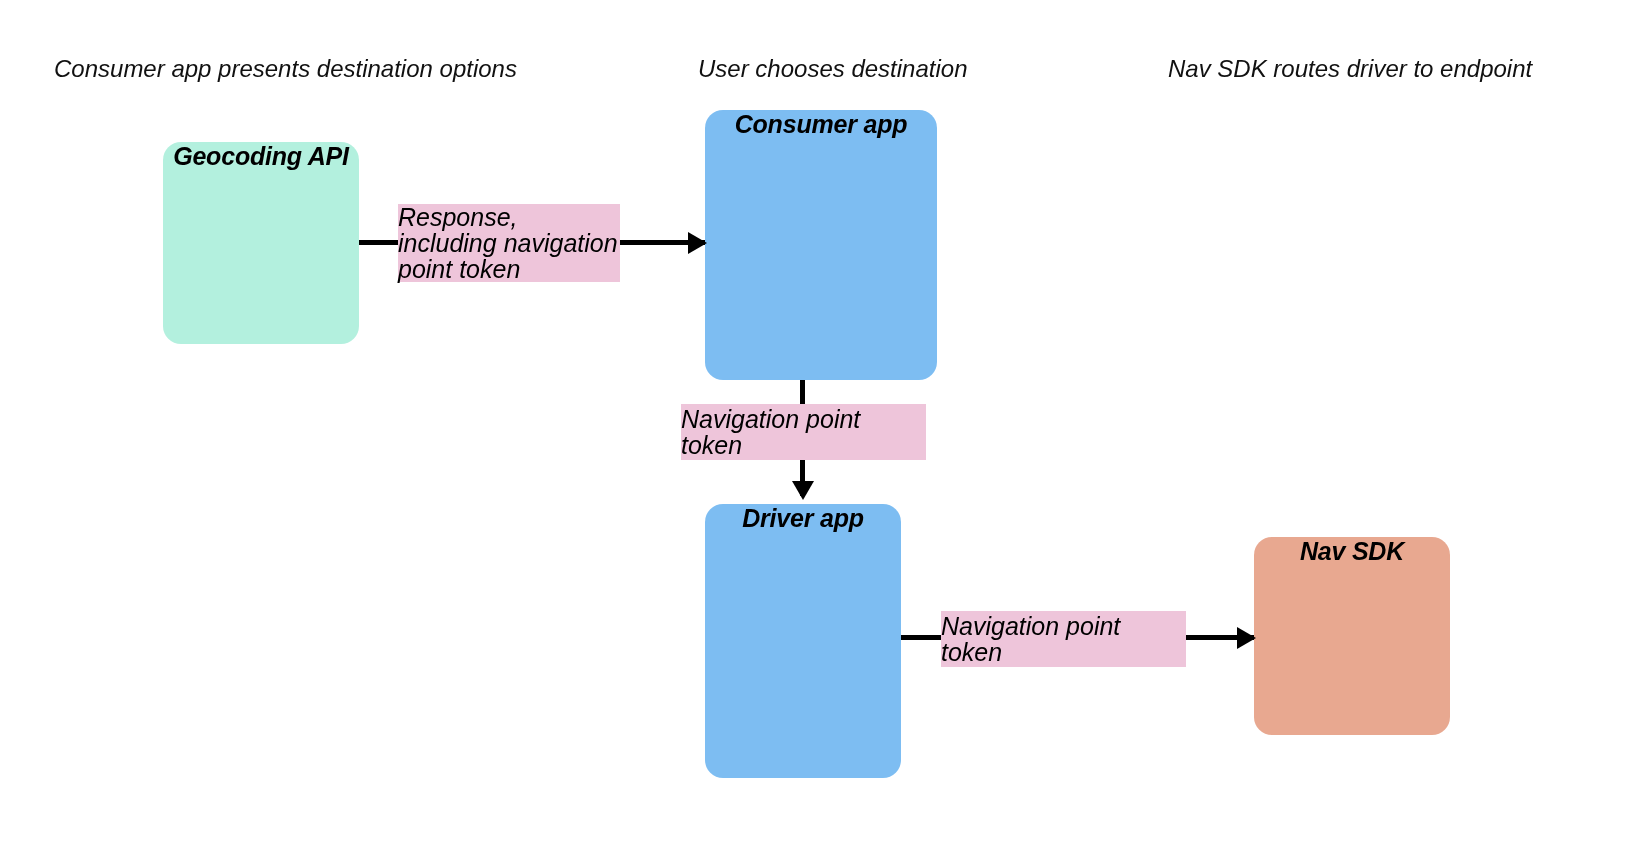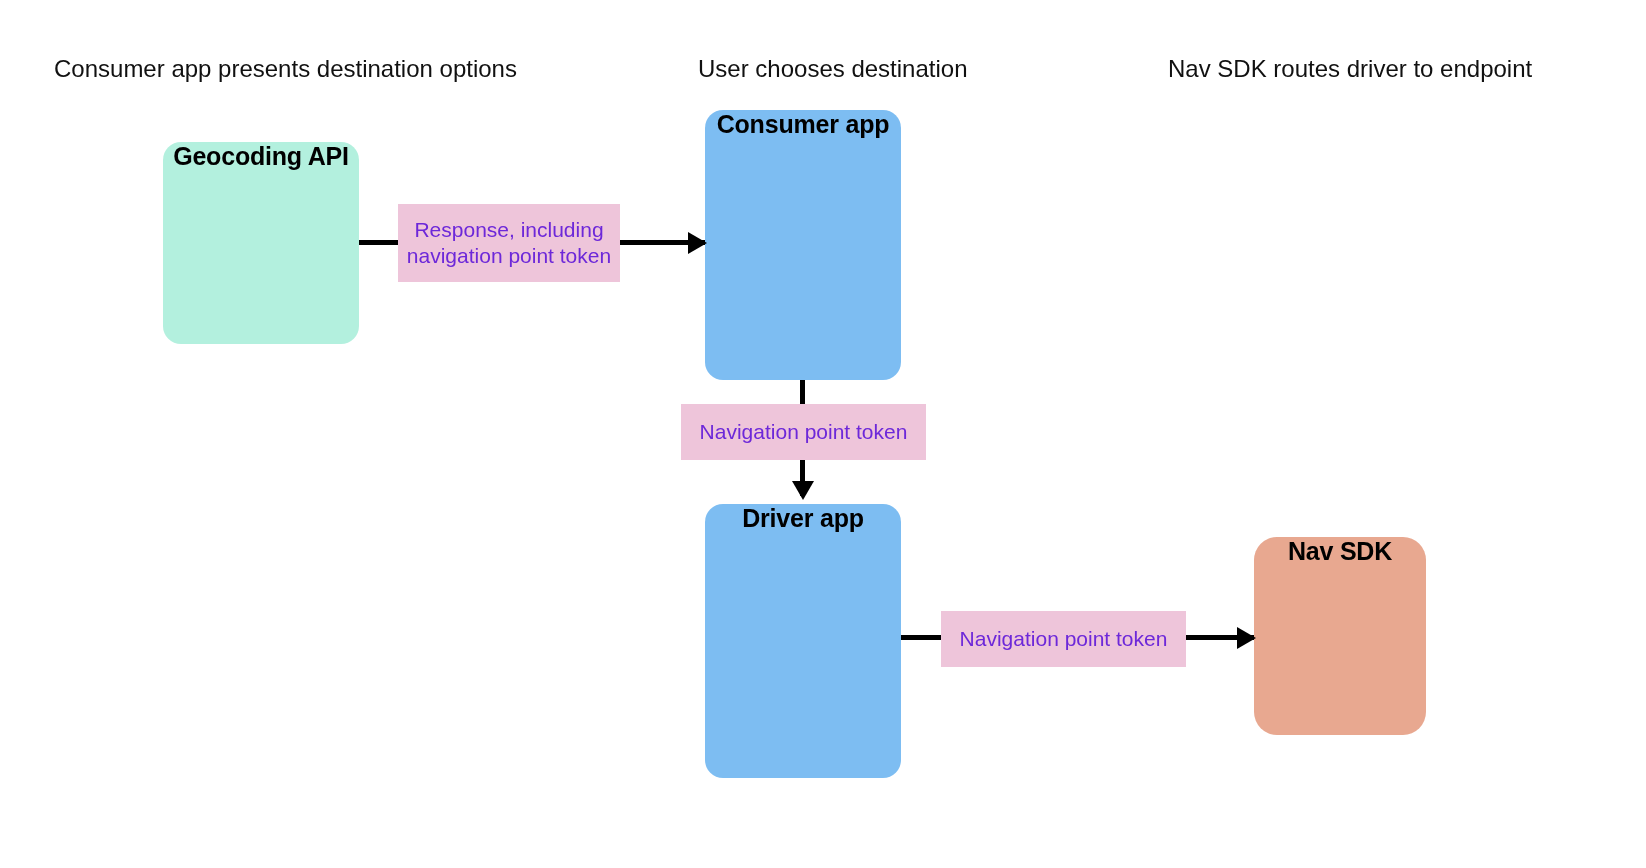--- a/index.html
+++ b/index.html
@@ -11,20 +11,21 @@
     font-family: "Liberation Sans", sans-serif;
     color: #000000;
     -webkit-font-smoothing: antialiased;
   }
   #canvas {
     position: relative;
     width: 1646px;
     height: 868px;
     background: #ffffff;
     overflow: hidden;
+    font-style: italic;
   }
 
   
   .col-header {
     position: absolute;
     font-size: 24px;
     line-height: 28px;
     font-weight: 400;
     color: #111111;
     white-space: nowrap;
@@ -51,24 +52,24 @@
   .edge-label {
     position: absolute;
     box-sizing: border-box;
     background: #eec5da;
     display: flex;
     align-items: center;
     justify-content: center;
     z-index: 3;
   }
   .edge-label .edge-text {
-    font-size: 21px;
+    font-size: 25px;
     line-height: 26px;
-    color: #6d28d9;
-    text-align: center;
+    color: #000000;
+    text-align: left;
     font-weight: 400;
   }
 
   
   .h-line {
     position: absolute;
     height: 5px;
     background: #000000;
     z-index: 1;
   }
@@ -105,29 +106,29 @@
   <div class="col-header" style="left:54px; top:55px;">Consumer app presents destination options</div>
 
   <div class="col-header" style="left:668px; top:55px;margin-left:30px;">User chooses destination</div>
 
   <div class="col-header" style="left:1152px; top:55px;margin-left:16px;">Nav SDK routes driver to endpoint</div>
 
   <div class="node" style="left:163px; top:142px; width:196px; height:202px; background:#b3f0de;">
     <span class="node-label">Geocoding API</span>
   </div>
 
-  <div class="node" style="left:705px; top:110px; width:196px; height:270px; background:#7dbdf2;">
+  <div class="node" style="left:705px; top:110px; width:232px; height:270px; background:#7dbdf2;">
     <span class="node-label">Consumer app</span>
   </div>
 
   <div class="node" style="left:705px; top:504px; width:196px; height:274px; background:#7dbdf2;">
     <span class="node-label">Driver app</span>
   </div>
 
-  <div class="node" style="left:1254px; top:537px; width:172px; height:198px; background:#e8a890;border-radius:23px;">
+  <div class="node" style="left:1254px; top:537px; width:196px; height:198px; background:#e8a890;">
     <span class="node-label">Nav SDK</span>
   </div>
 
   <div class="h-line" style="left:359px; top:240px; width:346px;"></div>
   <div class="arrow-right" style="left:688px; top:232px;"></div>
 
   <div class="edge-label" style="left:398px; top:204px; width:222px; height:78px; background:#eec5da;">
     <span class="edge-text">Response, including navigation point token</span>
   </div>
 

